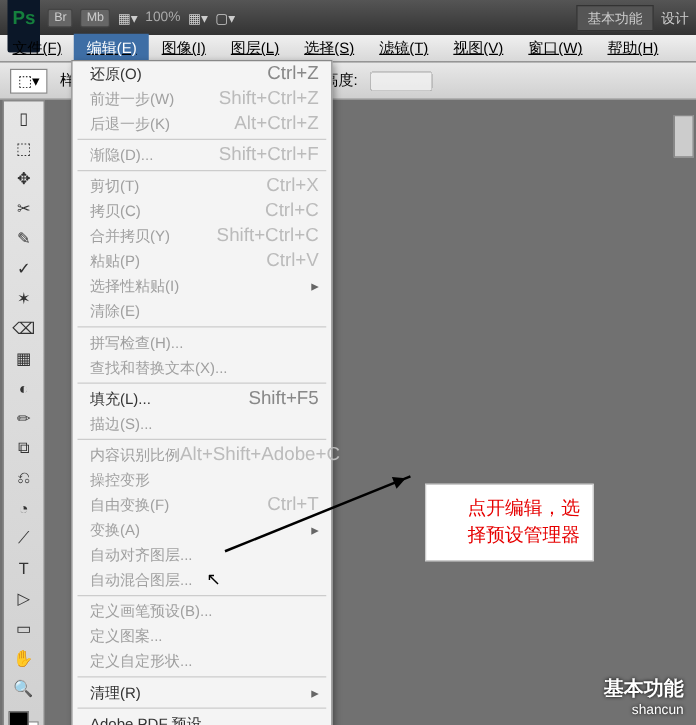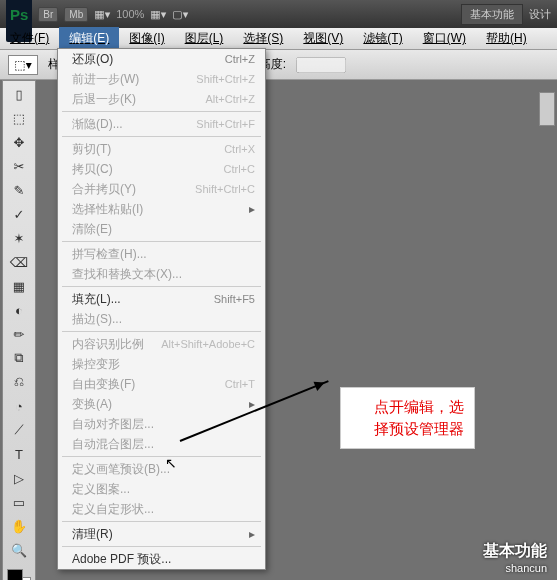--- a/index.html
+++ b/index.html
@@ -20,21 +20,21 @@
 .workspace { position: absolute; top: 80px; left: 38px; right: 18px; bottom: 0; background: #717171; }
 .toolbox { position: absolute; top: 80px; left: 2px; width: 34px; background: linear-gradient(#e6e6e6,#d0d0d0); border: 1px solid #888; display: flex; flex-direction: column; align-items: center; padding: 4px 0; gap: 6px; }
 .toolbox .t { width: 22px; height: 18px; display: flex; align-items: center; justify-content: center; font-size: 13px; color: #333; cursor: default; }
 .toolbox .fgbg { width: 24px; height: 24px; position: relative; margin-top: 4px; }
 .toolbox .fgbg .fg { position: absolute; width: 16px; height: 16px; background: #000; border: 1px solid #888; left: 0; top: 0; }
 .toolbox .fgbg .bg { position: absolute; width: 16px; height: 16px; background: #fff; border: 1px solid #888; right: 0; bottom: 0; }
 .dropdown { position: absolute; top: 48px; left: 57px; width: 209px; background: #f4f4f4; border: 1px solid #888; box-shadow: 2px 2px 6px rgba(0,0,0,.4); font-size: 12px; }
 .dropdown .item { display: flex; padding: 2px 10px 2px 14px; color: #333; cursor: default; line-height: 16px; }
 .dropdown .item.disabled { color: #a0a0a0; }
 .dropdown .item .lbl { flex: 1; white-space: nowrap; }
-.dropdown .item .sc { color: #888; font-size: 11px; }
+.dropdown .item .sc { color: #888; font-size: 15px; }
 .dropdown .item.disabled .sc { color: #bbb; }
 .dropdown .item .arrow { color: #666; margin-left: 4px; }
 .dropdown hr { border: none; border-top: 1px solid #ccc; margin: 2px 4px; }
 .annotation { position: absolute; top: 387px; left: 340px; width: 135px; background: #fff; border: 1px solid #ccc; padding: 8px 10px; color: #e60000; font-size: 15px; line-height: 22px; text-align: right; }
 .arrow-line { position: absolute; top: 440px; left: 180px; width: 160px; height: 2px; background: #000; transform-origin: left center; transform: rotate(-22deg); }
 .arrow-line::after { content: ""; position: absolute; right: -1px; top: -4px; border: 5px solid transparent; border-left: 10px solid #000; }
 .panel-tab { position: absolute; top: 92px; right: 2px; width: 16px; height: 34px; background: #ccc; border: 1px solid #888; }
 .wm { position: absolute; bottom: 6px; right: 10px; color: #fff; text-align: right; font-size: 11px; text-shadow: 0 0 3px #000; }
 .wm .big { font-size: 16px; font-weight: bold; }
 .cursor { position: absolute; top: 455px; left: 165px; font-size: 14px; color: #000; pointer-events: none; }
@@ -54,22 +54,22 @@
   <span class="primary">基本功能</span>
   <span>设计</span>
 </div>
 
 <div class="menu-bar" id="menuBar">
     <span class="m">文件(F)</span>
     <span class="m active">编辑(E)</span>
     <span class="m">图像(I)</span>
     <span class="m">图层(L)</span>
     <span class="m">选择(S)</span>
+    <span class="m">滤镜(T)</span>
     <span class="m">视图(V)</span>
-    <span class="m">滤镜(T)</span>
     <span class="m">窗口(W)</span>
     <span class="m">帮助(H)</span>
   </div>
 
 <div class="opt-bar">
   <span class="swatch">⬚▾</span>
   <span>样式:</span>
   <select><option>正常</option></select>
   <span>宽度:</span>
   <input disabled="" style="">
@@ -133,20 +133,24 @@
     </div>
     <div class="item disabled">
       <span class="lbl">拷贝(C)</span>
       <span class="sc">Ctrl+C</span>
     </div>
     <div class="item disabled">
       <span class="lbl">合并拷贝(Y)</span>
       <span class="sc">Shift+Ctrl+C</span>
     </div>
     <div class="item disabled">
+      <span class="lbl">粘贴(P)</span>
+      <span class="sc">Ctrl+V</span>
+    </div>
+    <div class="item disabled">
       <span class="lbl">选择性粘贴(I)</span>
       <span class="arrow">▸</span>
     </div>
     <div class="item disabled">
       <span class="lbl">清除(E)</span>
     </div>
     <hr>
     <div class="item disabled">
       <span class="lbl">拼写检查(H)...</span>
     </div>

